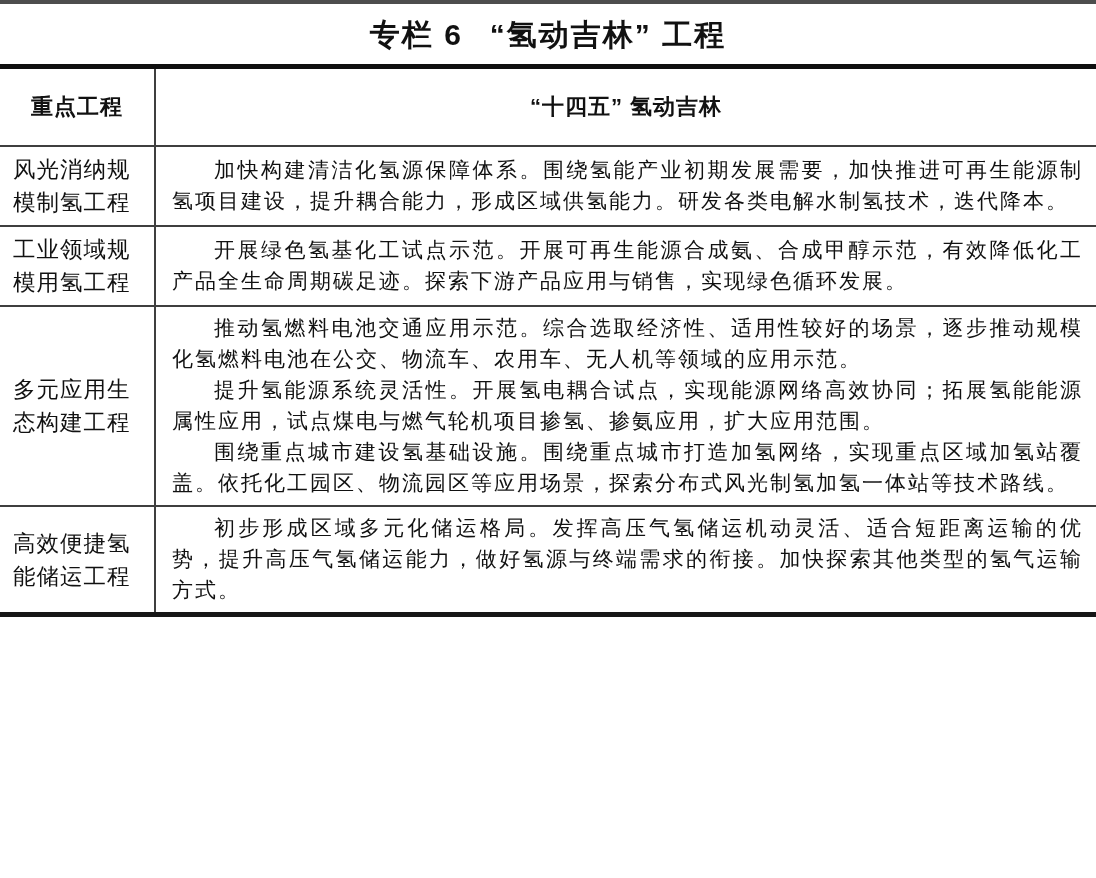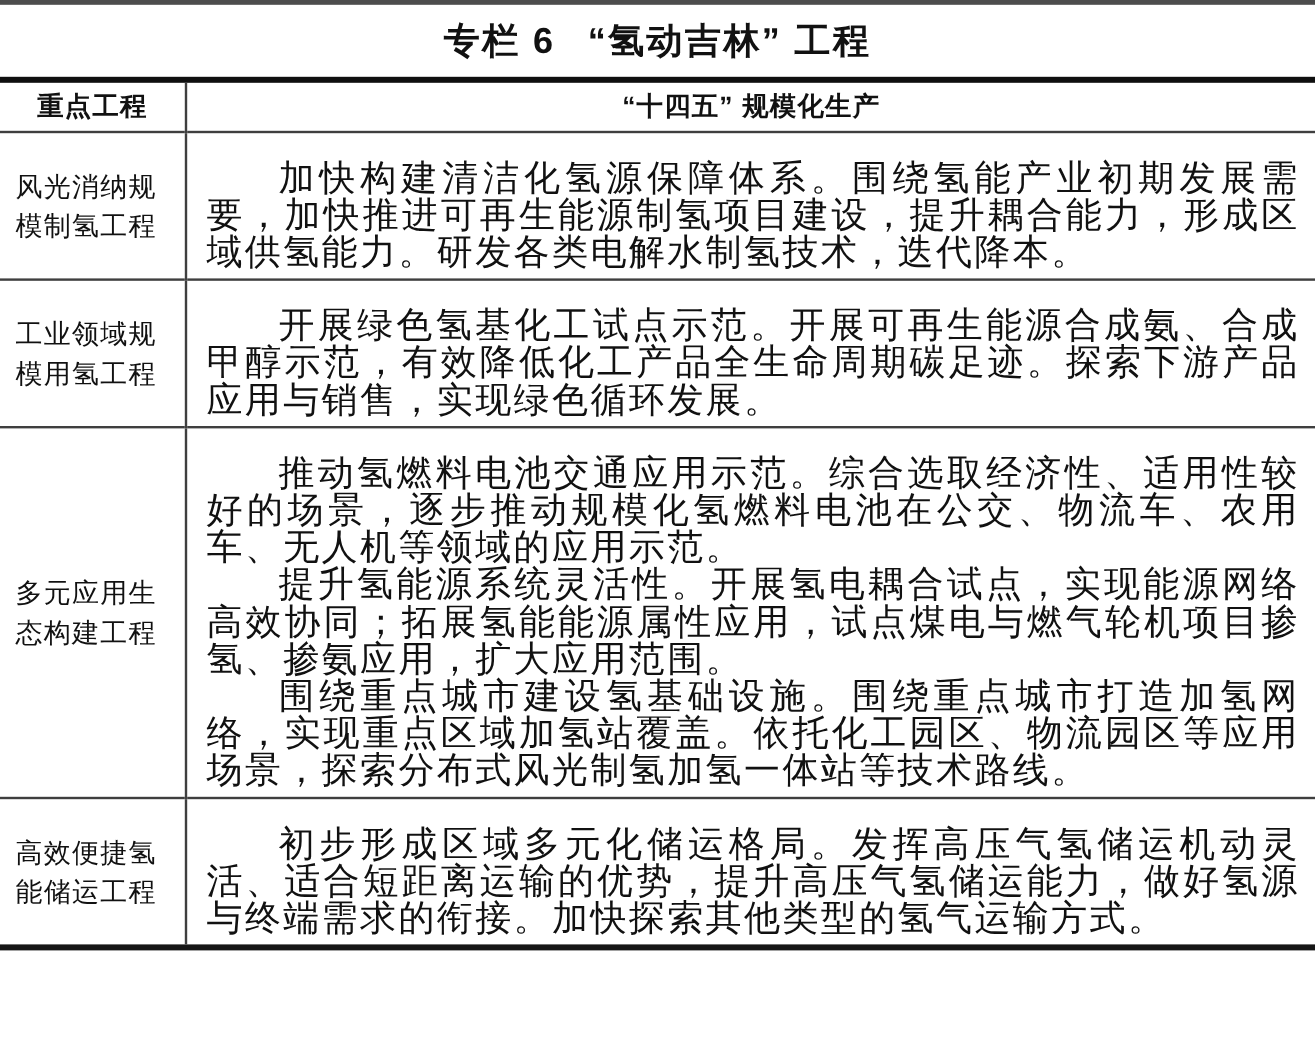--- a/index.html
+++ b/index.html
@@ -38,41 +38,41 @@
     width: 100%;
     table-layout: fixed;
   }
   col.c-proj  { width: 155px; }
   th {
     font-family: "Liberation Sans", "DejaVu Sans", sans-serif;
     font-weight: bold;
     font-size: 22px;
     letter-spacing: 1px;
     text-align: center;
-    padding: 5px 4px;
+    padding: 23px 4px;
     vertical-align: middle;
   }
   th.h-proj, td.proj {
     border-right: 2px solid #3f3f3f;
   }
   tbody td {
     border-top: 2px solid #3f3f3f;
   }
   td.proj {
     vertical-align: middle;
     font-size: 22.5px;
     letter-spacing: 1px;
     line-height: 33px;
     padding: 6px 8px 6px 13px;
     margin-top: 28px;
   }
   td.tasks {
     vertical-align: middle;
-    padding: 22px 13px 6px 16px;
-    font-size: 30px;
+    padding: 6px 13px 6px 16px;
+    font-size: 21px;
     letter-spacing: 2px;
     line-height: 31px;
     text-align: justify;
   }
   td.tasks p {
     margin: 0;
     text-indent: 2em;
   }
 </style>
 </head>
@@ -85,21 +85,21 @@
   </div>
 
   <table>
     <colgroup>
         <col class="c-proj">
         <col class="c-tasks">
       </colgroup>
     <thead>
       <tr>
         <th class="h-proj">重点工程</th>
-        <th class="h-tasks">“十四五” 规模化生产</th>
+        <th class="h-tasks">“十四五” 氢动吉林</th>
       </tr>
     </thead>
     <tbody>
       <tr>
         <td class="proj">风光消纳规模制氢工程</td>
         <td class="tasks">
           <p>加快构建清洁化氢源保障体系。围绕氢能产业初期发展需要，加快推进可再生能源制氢项目建设，提升耦合能力，形成区域供氢能力。研发各类电解水制氢技术，迭代降本。</p>
         </td>
       </tr>
       <tr>

